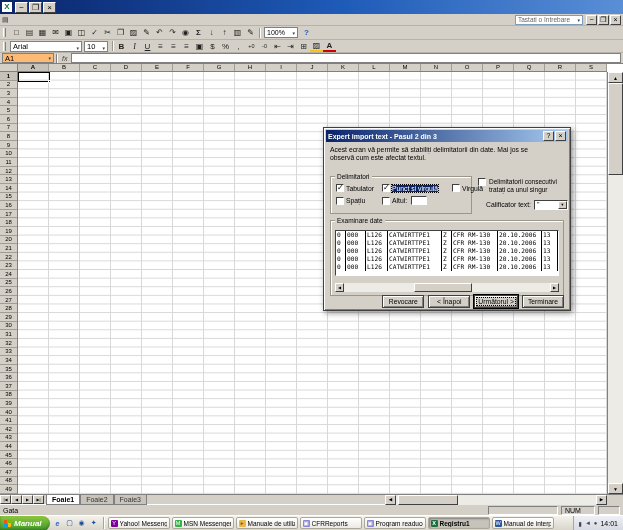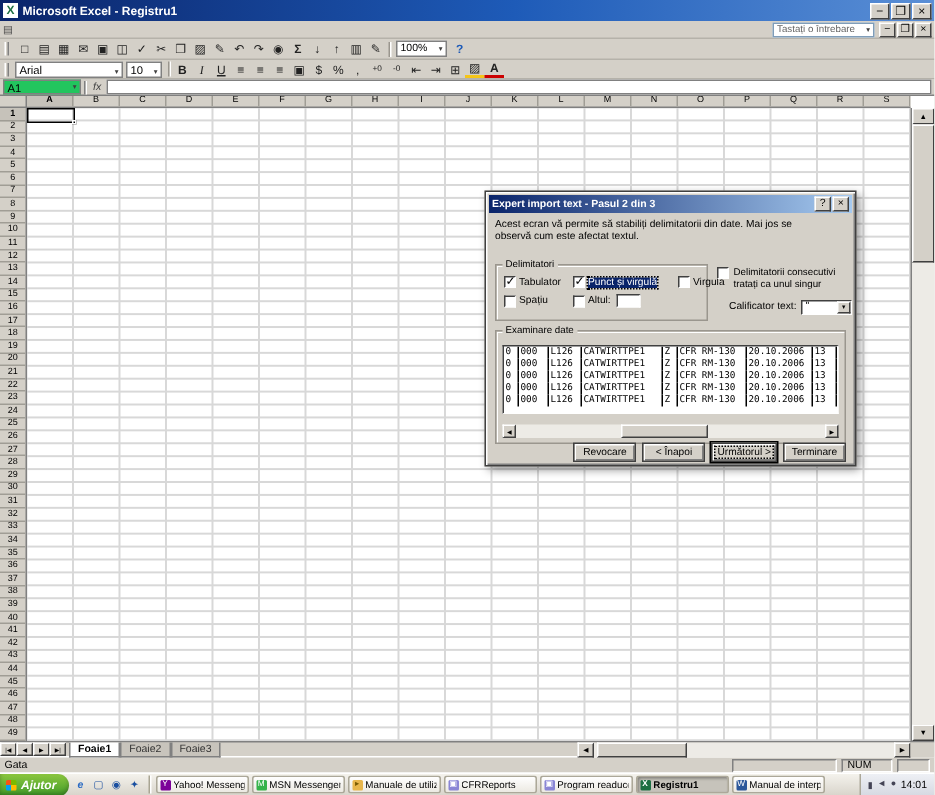--- a/index.html
+++ b/index.html
@@ -41,21 +41,21 @@
 .italic-icon{font-style:italic;font-family:"Liberation Serif",serif;}
 .underline-icon{text-decoration:underline;}
 .increase-decimal-icon,.decrease-decimal-icon{font-size:5.5px;}
 .fill-color-icon{border-bottom:2px solid #f5c518;height:11px;}
 .font-color-icon{border-bottom:2px solid #c00;height:11px;font-weight:bold;}
 .autosum-icon{font-weight:bold;}
 .help-icon{color:#1e5bb8;font-weight:bold;}
 
 
 .formulabar{height:11px;background:#d4d0c8;display:flex;align-items:center;padding:0 2px;border-bottom:1px solid #808080;gap:2px;}
-.namebox{width:52px;height:10px;background:#22c55e;border:1px solid #808080;font-size:7.5px;display:flex;align-items:center;padding:0 2px;}
+.namebox{width:52px;height:10px;background:#fdba74;border:1px solid #808080;font-size:7.5px;display:flex;align-items:center;padding:0 2px;}
 .namebox span:first-child{flex:1;}
 .fb-sep{width:2px;height:9px;border-left:1px solid #808080;border-right:1px solid #fff;}
 .fx{font-size:7px;font-style:italic;color:#444;padding:0 2px;}
 .fb-input{flex:1;height:10px;background:#fff;border:1px solid #808080;}
 
 
 .grid-wrap{position:relative;height:430px;background:#fff;overflow:hidden;}
 .corner{position:absolute;left:0;top:0;width:18px;height:8px;background:#d4d0c8;border-right:1px solid #808080;border-bottom:1px solid #808080;}
 .col-headers{position:absolute;left:18px;top:0;right:16px;height:8px;display:flex;background:#d4d0c8;border-bottom:1px solid #808080;overflow:hidden;}
 .colh{width:31px;flex:none;font-size:6px;line-height:7px;text-align:center;border-right:1px solid #a09d95;}
@@ -157,21 +157,20 @@
 .btn{min-width:42px;height:13px;background:#d4d0c8;border:1px solid #404040;box-shadow:inset 1px 1px 0 #fff,inset -1px -1px 0 #808080;font-size:6.8px;font-family:inherit;padding:0 3px;}
 .btn.default{box-shadow:0 0 0 1px #000,inset 1px 1px 0 #fff,inset -1px -1px 0 #808080;outline:1px dotted #000;outline-offset:-3px;}
 </style>
 </head>
 <body>
 
 <div id="app">
 
   <div class="titlebar">
     <span class="app-icon">X</span>
-    <span class="title-text">Microsoft Excel - Registru1</span>
     <span class="win-btns">
       <span class="wbtn">−</span>
       <span class="wbtn">❐</span>
       <span class="wbtn">×</span>
     </span>
   </div>
 
   <div class="menubar">
     <span class="wb-icon">▤</span>
     <span class="menubar-spacer"></span>
@@ -377,21 +376,21 @@
     <span class="sb-msg">Gata</span>
     <span class="sb-spacer"></span>
     <span class="sb-panel sb-empty1"></span>
     <span class="sb-panel sb-num">NUM</span>
     <span class="sb-panel sb-empty2"></span>
   </div>
 
   <div class="taskbar">
     <span class="start-btn">
       <span class="win-flag"></span>
-      <span>Ajutor</span>
+      <span>Manual</span>
     </span>
     <span class="ql">
 
     <span class="ql-icon internet-explorer-icon">e</span>
         <span class="ql-icon show-desktop-icon">▢</span>
         <span class="ql-icon media-player-icon">◉</span>
         <span class="ql-icon messenger-icon">✦</span>
       </span>
     <span class="tb-divider"></span>
     <span class="tasks">

